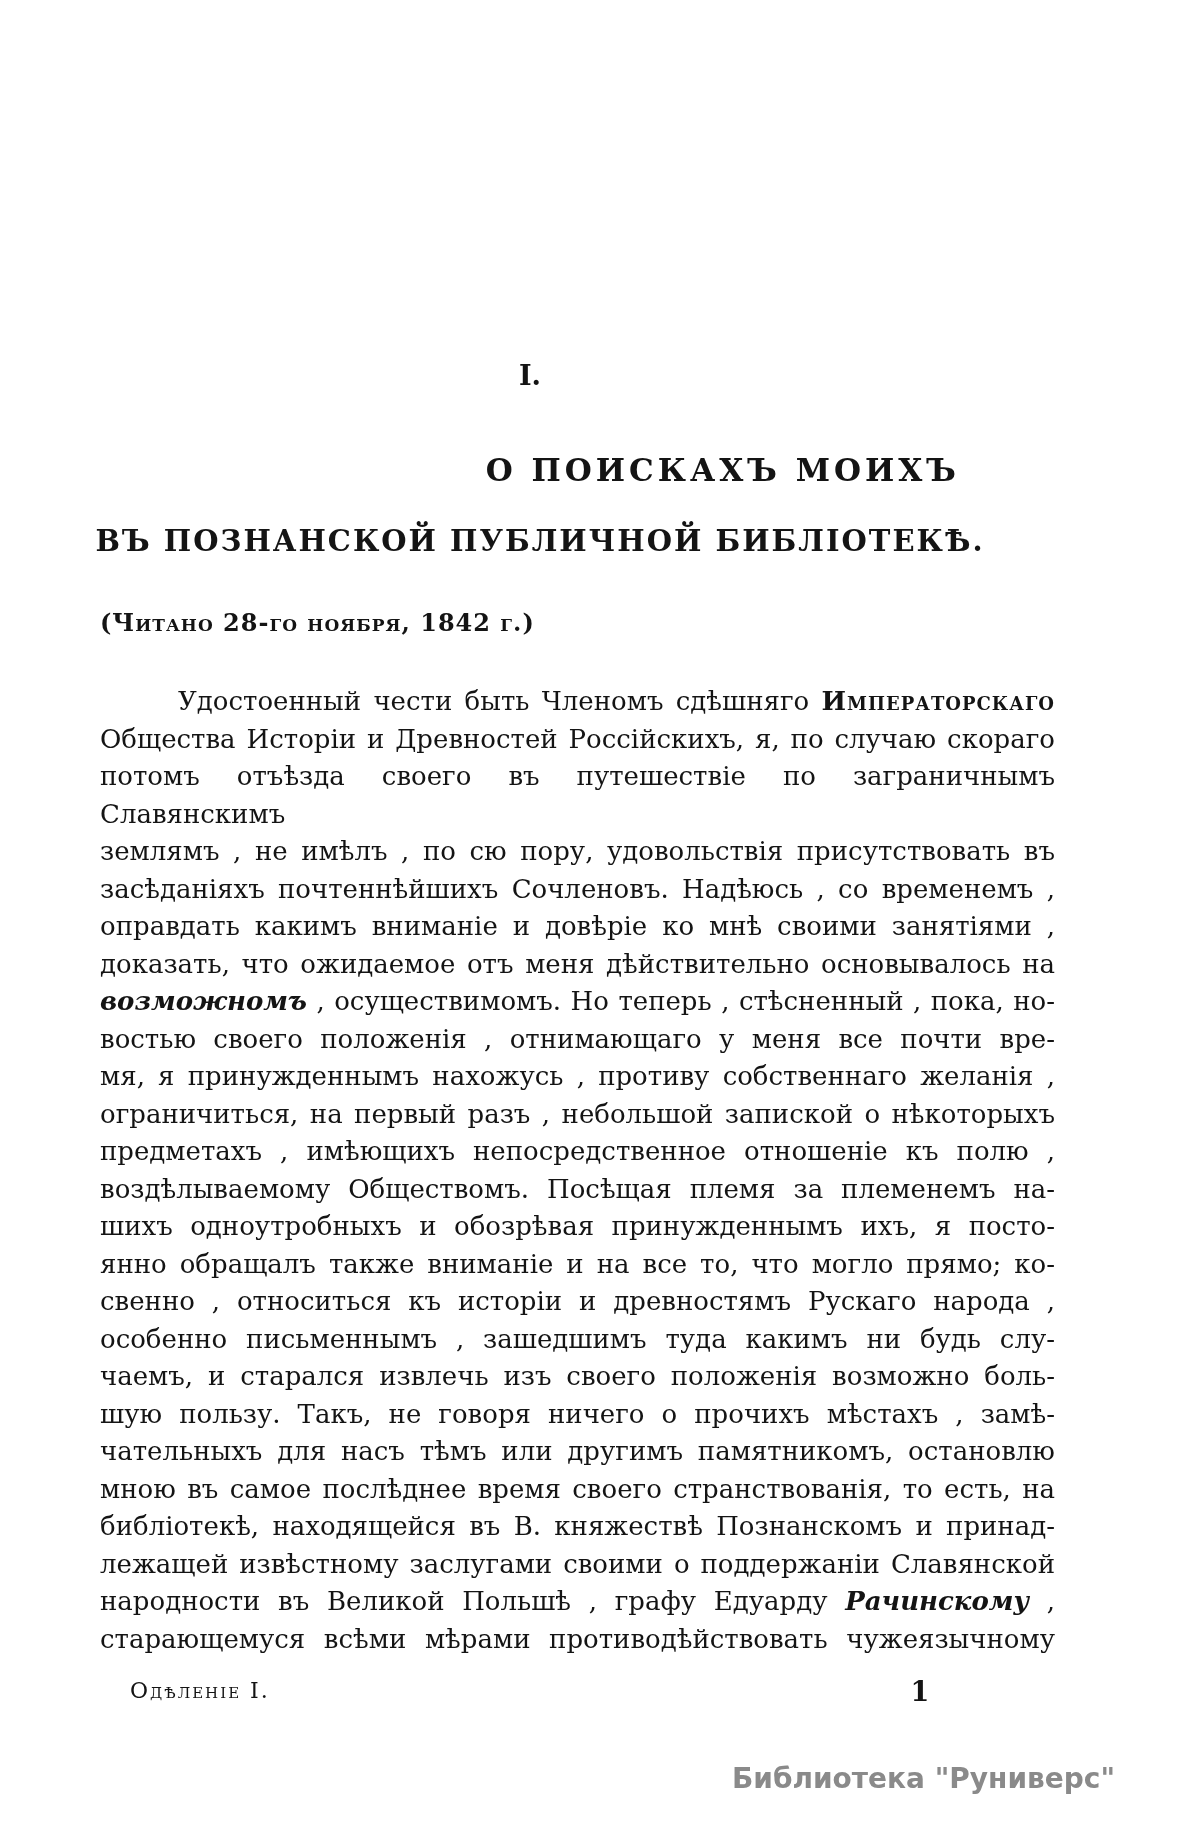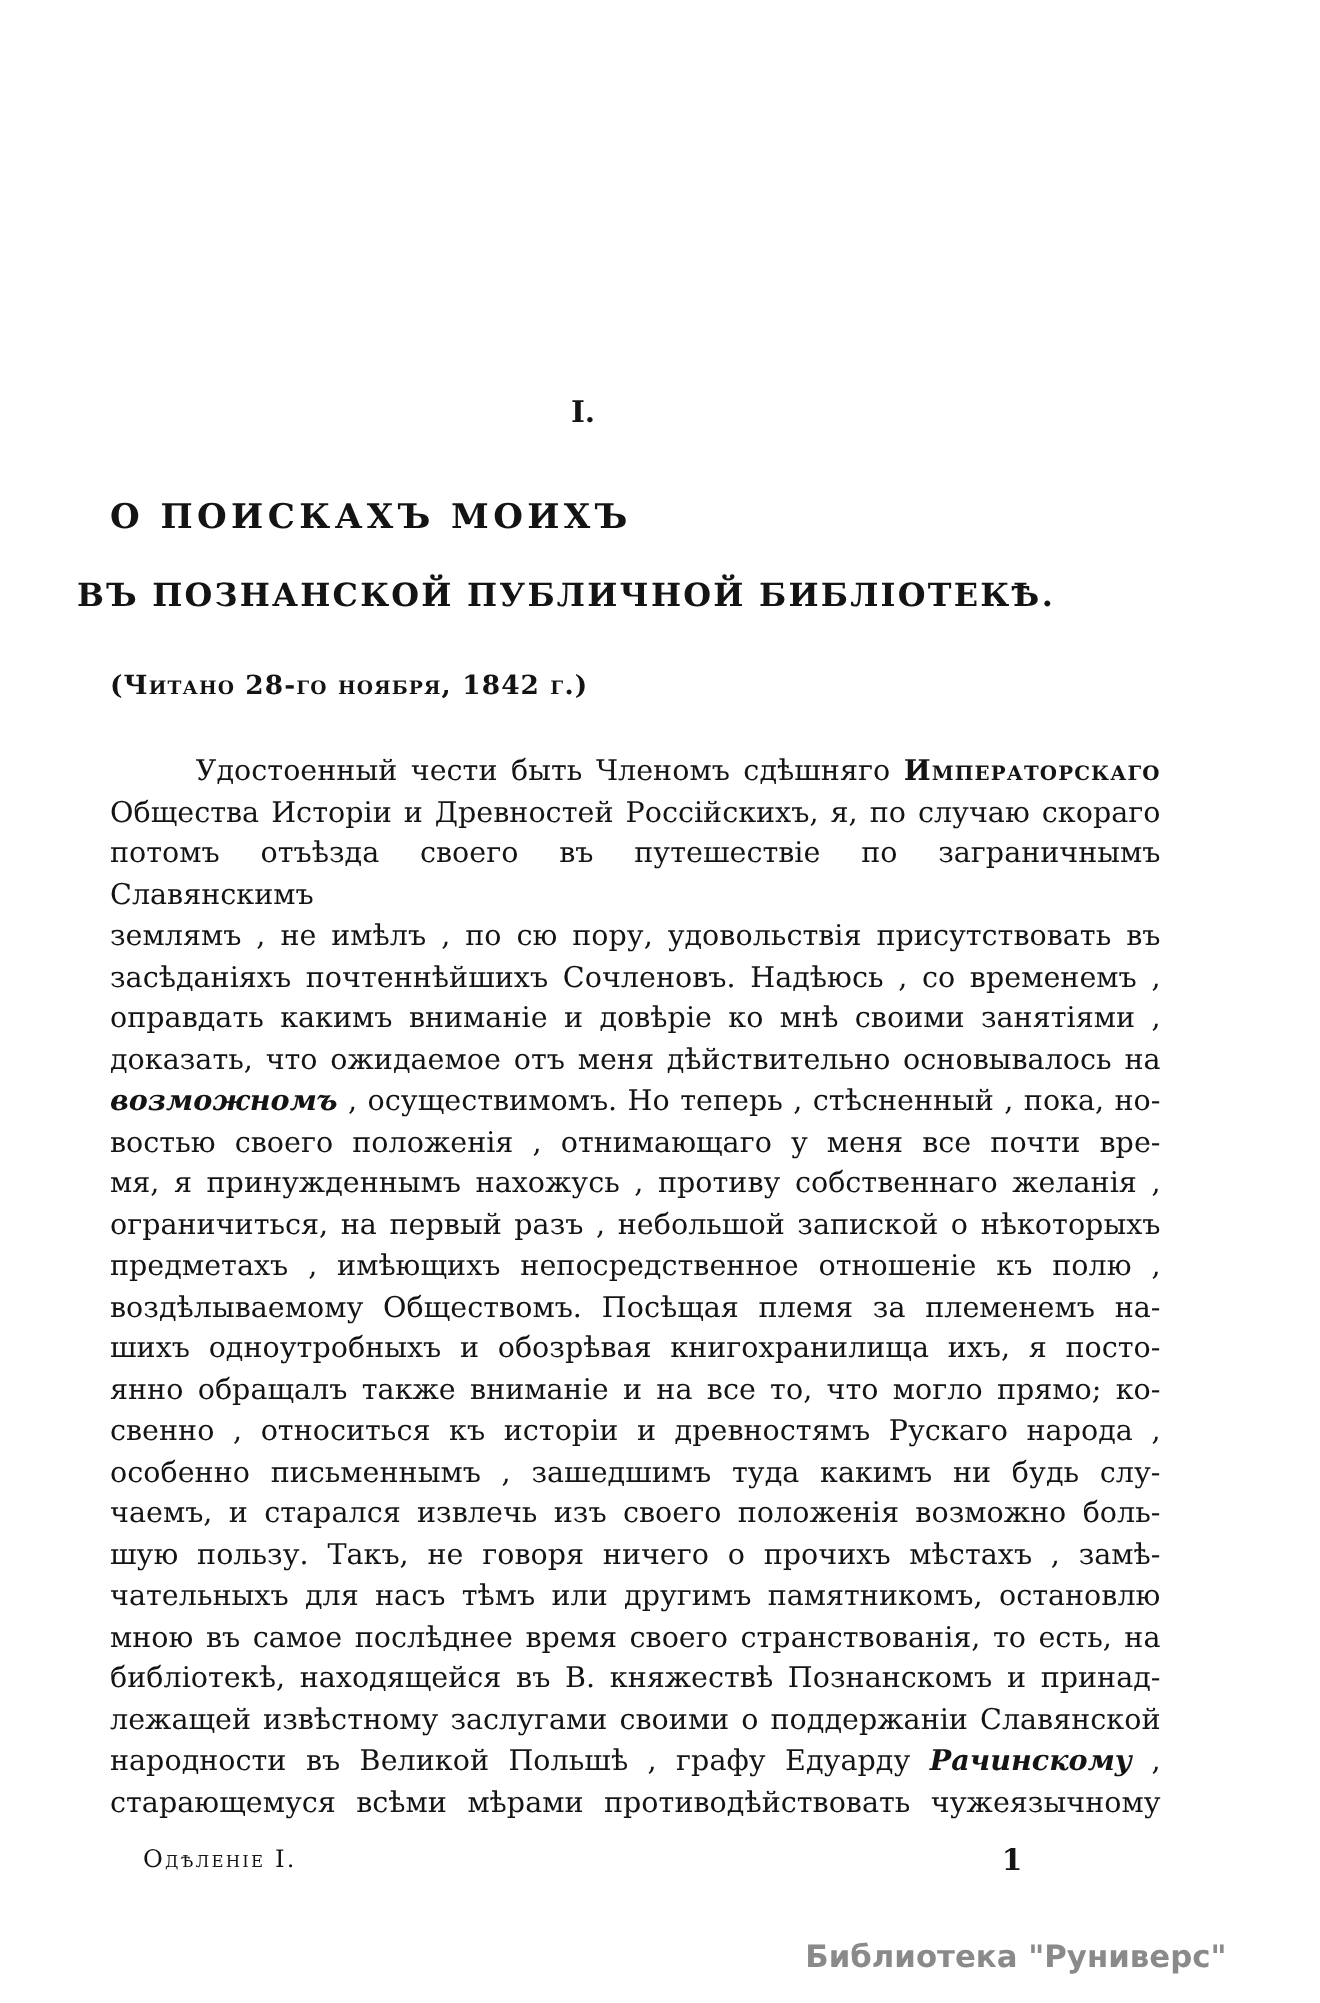--- a/index.html
+++ b/index.html
@@ -13,25 +13,26 @@
   }
   .page { position: absolute; inset: 0; }
 
   .section-number {
     position: absolute; top: 360px; left: 100px; width: 860px;
     text-align: center;
     font-size: 27px; font-weight: bold;
   }
   .title-line1 {
     position: absolute; top: 452px; left: 100px; width: 860px;
-    text-align: left;
+    text-align: right;
     font-size: 31px; font-weight: bold; letter-spacing: 4px;
   }
   .title-line2 {
     position: absolute; top: 524px; left: 70px; width: 940px;
+    text-align: center;
     font-size: 29px; font-weight: bold; letter-spacing: 2px;
   }
   .subtitle {
     position: absolute; top: 608px; left: 100px; width: 860px;
     text-align: left;
     font-size: 24px; font-weight: bold;
     font-variant: small-caps; letter-spacing: 1px;
   }
 
   .body-text {
@@ -84,21 +85,21 @@
       <div class="line"><span class="seg-normal">землямъ , не имѣлъ , по сю пору, удовольствія присутствовать въ</span></div>
       <div class="line"><span class="seg-normal">засѣданіяхъ почтеннѣйшихъ Сочленовъ. Надѣюсь , со временемъ ,</span></div>
       <div class="line"><span class="seg-normal">оправдать какимъ вниманіе и довѣріе ко мнѣ своими занятіями ,</span></div>
       <div class="line"><span class="seg-normal">доказать, что ожидаемое отъ меня дѣйствительно основывалось на</span></div>
       <div class="line"><span class="seg-italic">возможномъ</span><span class="seg-normal"> , осуществимомъ. Но теперь , стѣсненный , пока, но-</span></div>
       <div class="line"><span class="seg-normal">востью своего положенія , отнимающаго у меня все почти вре-</span></div>
       <div class="line"><span class="seg-normal">мя, я принужденнымъ нахожусь , противу собственнаго желанія ,</span></div>
       <div class="line"><span class="seg-normal">ограничиться, на первый разъ , небольшой запиской о нѣкоторыхъ</span></div>
       <div class="line"><span class="seg-normal">предметахъ , имѣющихъ непосредственное отношеніе къ полю ,</span></div>
       <div class="line"><span class="seg-normal">воздѣлываемому Обществомъ. Посѣщая племя за племенемъ на-</span></div>
-      <div class="line"><span class="seg-normal">шихъ одноутробныхъ и обозрѣвая книгохранилища ихъ, я посто-</span></div>
+      <div class="line"><span class="seg-normal">шихъ одноутробныхъ и обозрѣвая принужденнымъ ихъ, я посто-</span></div>
       <div class="line"><span class="seg-normal">янно обращалъ также вниманіе и на все то, что могло прямо; ко-</span></div>
       <div class="line"><span class="seg-normal">свенно , относиться къ исторіи и древностямъ Рускаго народа ,</span></div>
       <div class="line"><span class="seg-normal">особенно письменнымъ , зашедшимъ туда какимъ ни будь слу-</span></div>
       <div class="line"><span class="seg-normal">чаемъ, и старался извлечь изъ своего положенія возможно боль-</span></div>
       <div class="line"><span class="seg-normal">шую пользу. Такъ, не говоря ничего о прочихъ мѣстахъ , замѣ-</span></div>
       <div class="line"><span class="seg-normal">чательныхъ для насъ тѣмъ или другимъ памятникомъ, остановлю</span></div>
       <div class="line"><span class="seg-normal">мною въ самое послѣднее время своего странствованія, то есть, на</span></div>
       <div class="line"><span class="seg-normal">библіотекѣ, находящейся въ В. княжествѣ Познанскомъ и принад-</span></div>
       <div class="line"><span class="seg-normal">лежащей извѣстному заслугами своими о поддержаніи Славянской</span></div>
       <div class="line"><span class="seg-normal">народности въ Великой Польшѣ , графу Едуарду </span><span class="seg-italic">Рачинскому</span><span class="seg-normal"> ,</span></div>

